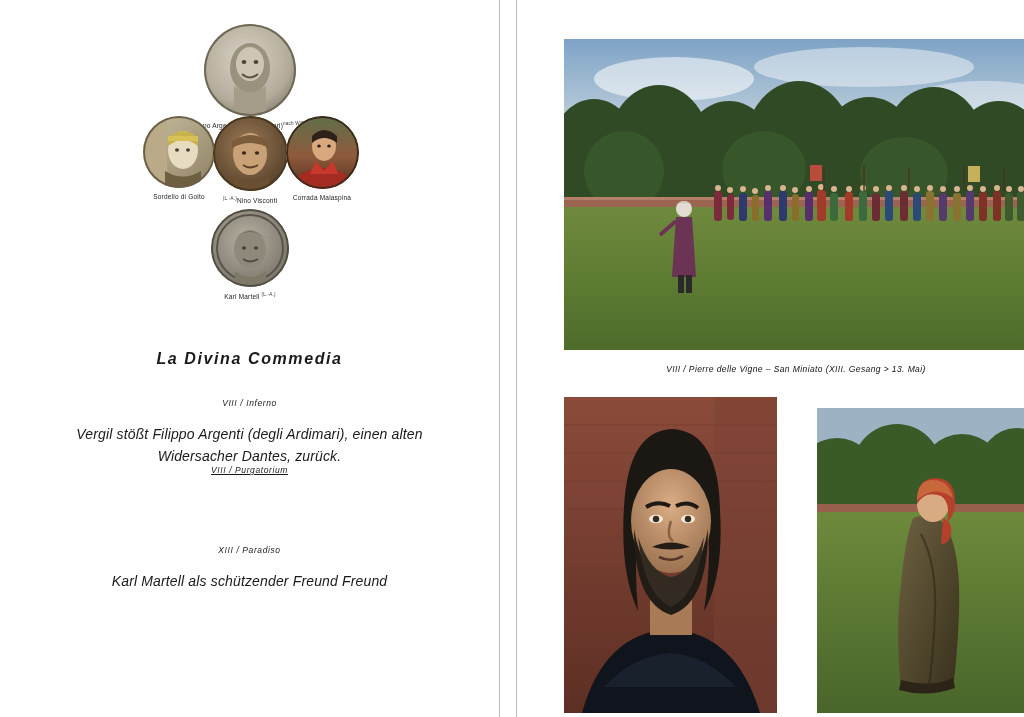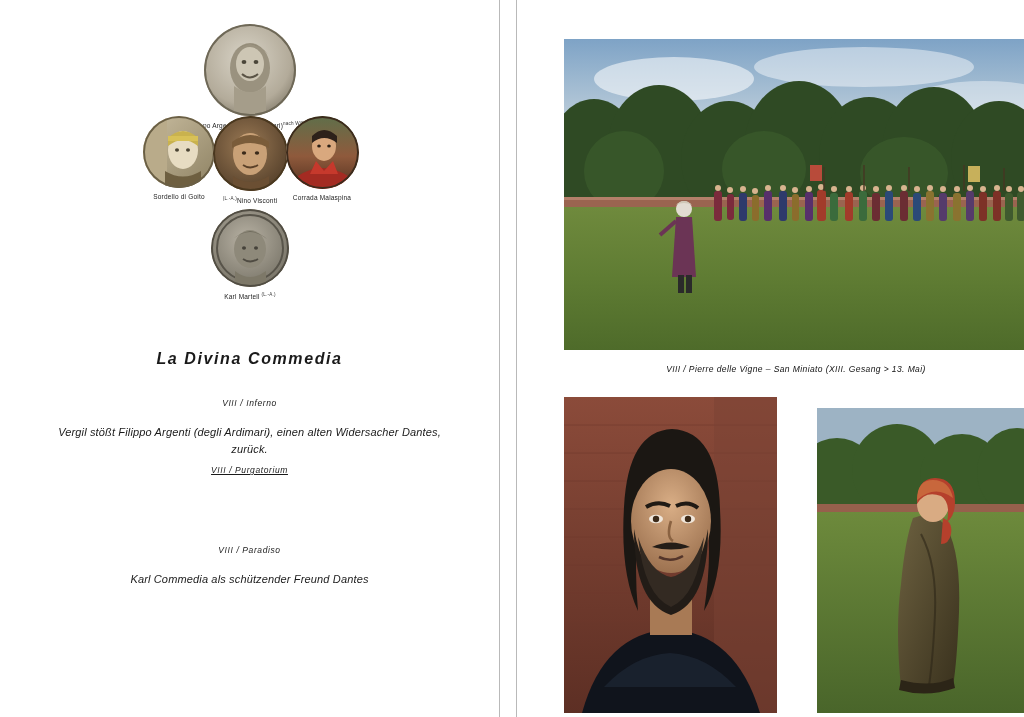--- a/index.html
+++ b/index.html
@@ -97,21 +97,21 @@
     text-align: center;
   }
   .canto-head {
     font-size: 8.5px;
     font-style: italic;
     letter-spacing: .6px;
     margin-bottom: 16px;
     text-align: center;
   }
   .canto-text {
-    font-size: 11px;
+    font-size: 14px;
     font-style: italic;
     line-height: 1.55;
     letter-spacing: .15px;
   }
   .b-inferno     { top: 398px; }
   .b-purgatorium { top: 465px; text-decoration: underline; }
   .b-paradiso    { top: 545px; }
 
   
   .right-page {
@@ -275,22 +275,22 @@
     <div class="canto-block b-inferno">
       <div class="canto-head">VIII / Inferno</div>
       <div class="canto-text">Vergil stößt Filippo Argenti (degli Ardimari), einen alten Widersacher Dantes, zurück.</div>
     </div>
 
     <div class="canto-block b-purgatorium">
       <div class="canto-head">VIII / Purgatorium</div>
     </div>
 
     <div class="canto-block b-paradiso">
-      <div class="canto-head">VIII / Paradiso</div>
-      <div class="canto-text">Karl Commedia als schützender Freund Dantes</div>
+      <div class="canto-head">XIII / Paradiso</div>
+      <div class="canto-text">Karl Martell als schützender Freund Freund</div>
     </div>
 
   </div>
 
   <div class="right-page">
 
     <div class="photo photo-top">
       <svg width="464" height="311" viewBox="0 0 464 311">
         <defs>
           <linearGradient id="sky" x1="0" y1="0" x2="0" y2="1">

